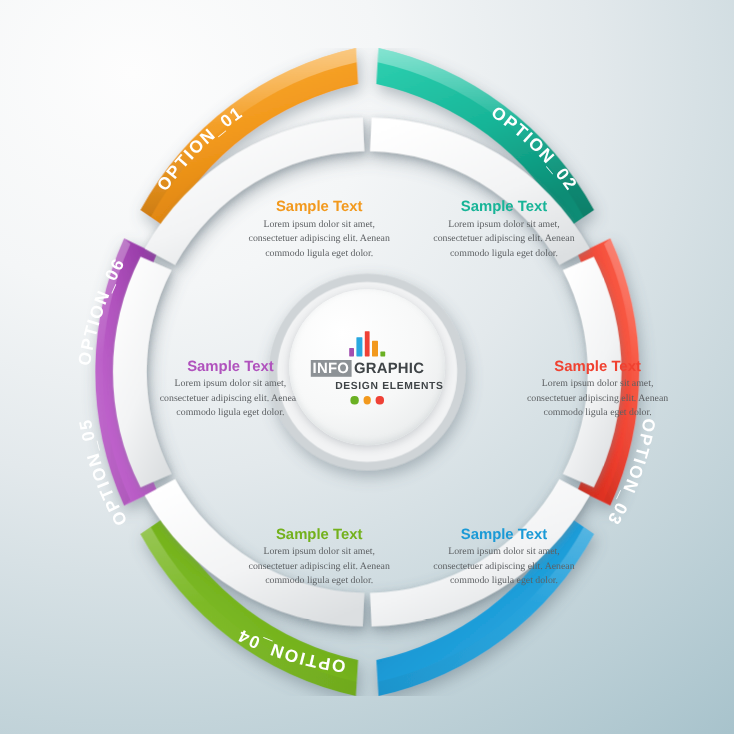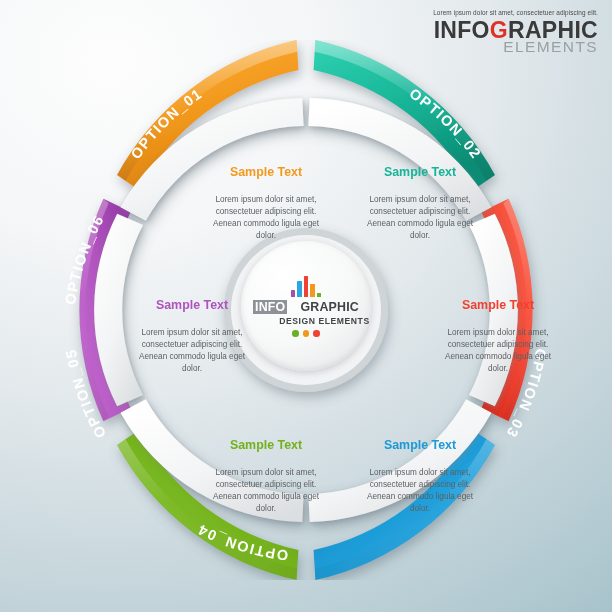--- a/index.html
+++ b/index.html
@@ -43,21 +43,21 @@
   .panel{
     position:absolute;width:128px;
     font-size:8.2px;color:#5d6063;line-height:1.48;
     text-align:center;
   }
   .panel .sample{
     display:block;font-size:12.4px;font-weight:bold;
     line-height:1.18;margin-bottom:1px;
   }
   .panel .sample .t2{display:inline;text-align:right;}
-  .panel .body{display:block;margin-top:14px;}
+  .panel .body{display:block;margin-top:1px;font-family:Liberation Serif, serif;}
   
   #p1{left:166px;top:125px;}
   #p2{left:320px;top:125px;}
   #p3{left:398px;top:258px;}
   #p4{left:320px;top:398px;}
   #p5{left:166px;top:398px;}
   #p6{left:92px;top:258px;}
   
   #center{
     position:absolute;left:241px;top:241px;width:130px;height:130px;
@@ -68,40 +68,35 @@
   }
   #barchart{display:flex;align-items:flex-end;gap:2px;height:22px;margin-bottom:3px;}
   #barchart i{display:block;width:4.5px;border-radius:.5px;}
   #logoline{display:flex;align-items:stretch;height:14px;}
   #logoline .info{
     background:#8d9296;color:#ffffff;font-size:12.4px;font-weight:bold;
     letter-spacing:.2px;padding:0 2px;line-height:14px;
   }
   #logoline .graphic{
     color:#3f4447;font-size:12.4px;font-weight:bold;letter-spacing:.2px;
-    padding-left:13px;line-height:14px;
+    padding-left:2px;line-height:14px;
   }
   #designel{
     font-size:8.6px;font-weight:bold;color:#3f4447;letter-spacing:.55px;
     margin-top:2px;
     padding-left:37px;
   }
   #dots{display:flex;gap:4px;margin-top:4px;}
   #dots i{display:block;width:6.5px;height:6.5px;border-radius:50%;}
 </style>
 </head>
 <body>
 
 <div id="stage">
 
-  <div id="header">
-    <div class="sub">Lorem ipsum dolor sit amet, consectetuer adipiscing elit.</div>
-    <div class="title"><span>INFO</span><span class="g">G</span><span>RAPHIC</span></div>
-    <div class="elements">ELEMENTS</div>
-  </div>
 
   <div id="wheel">
     <svg width="540" height="540" viewBox="0 0 540 540">
       <defs>
 
         <filter id="wheelShadow" x="-25%" y="-25%" width="150%" height="150%">
           <feDropShadow dx="2" dy="5" stdDeviation="6" flood-color="#5d6f78" flood-opacity="0.45"></feDropShadow>
         </filter>
         <filter id="panelShadow" x="-30%" y="-30%" width="160%" height="160%">
           <feDropShadow dx="1" dy="2" stdDeviation="2.5" flood-color="#7b8a92" flood-opacity="0.45"></feDropShadow>

